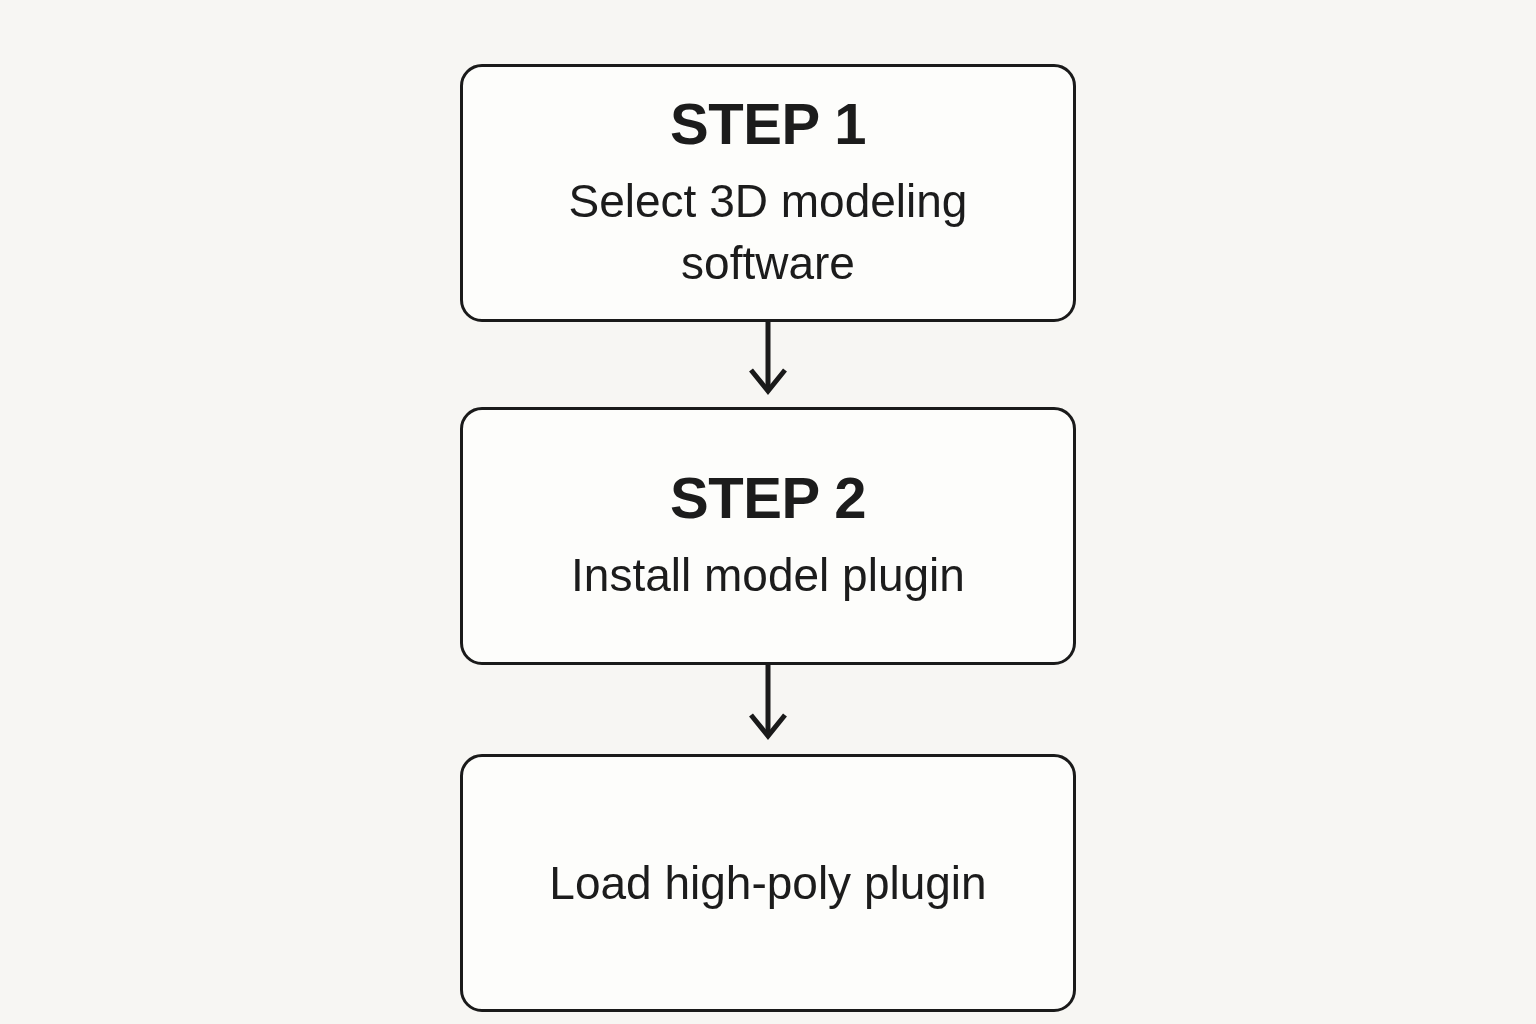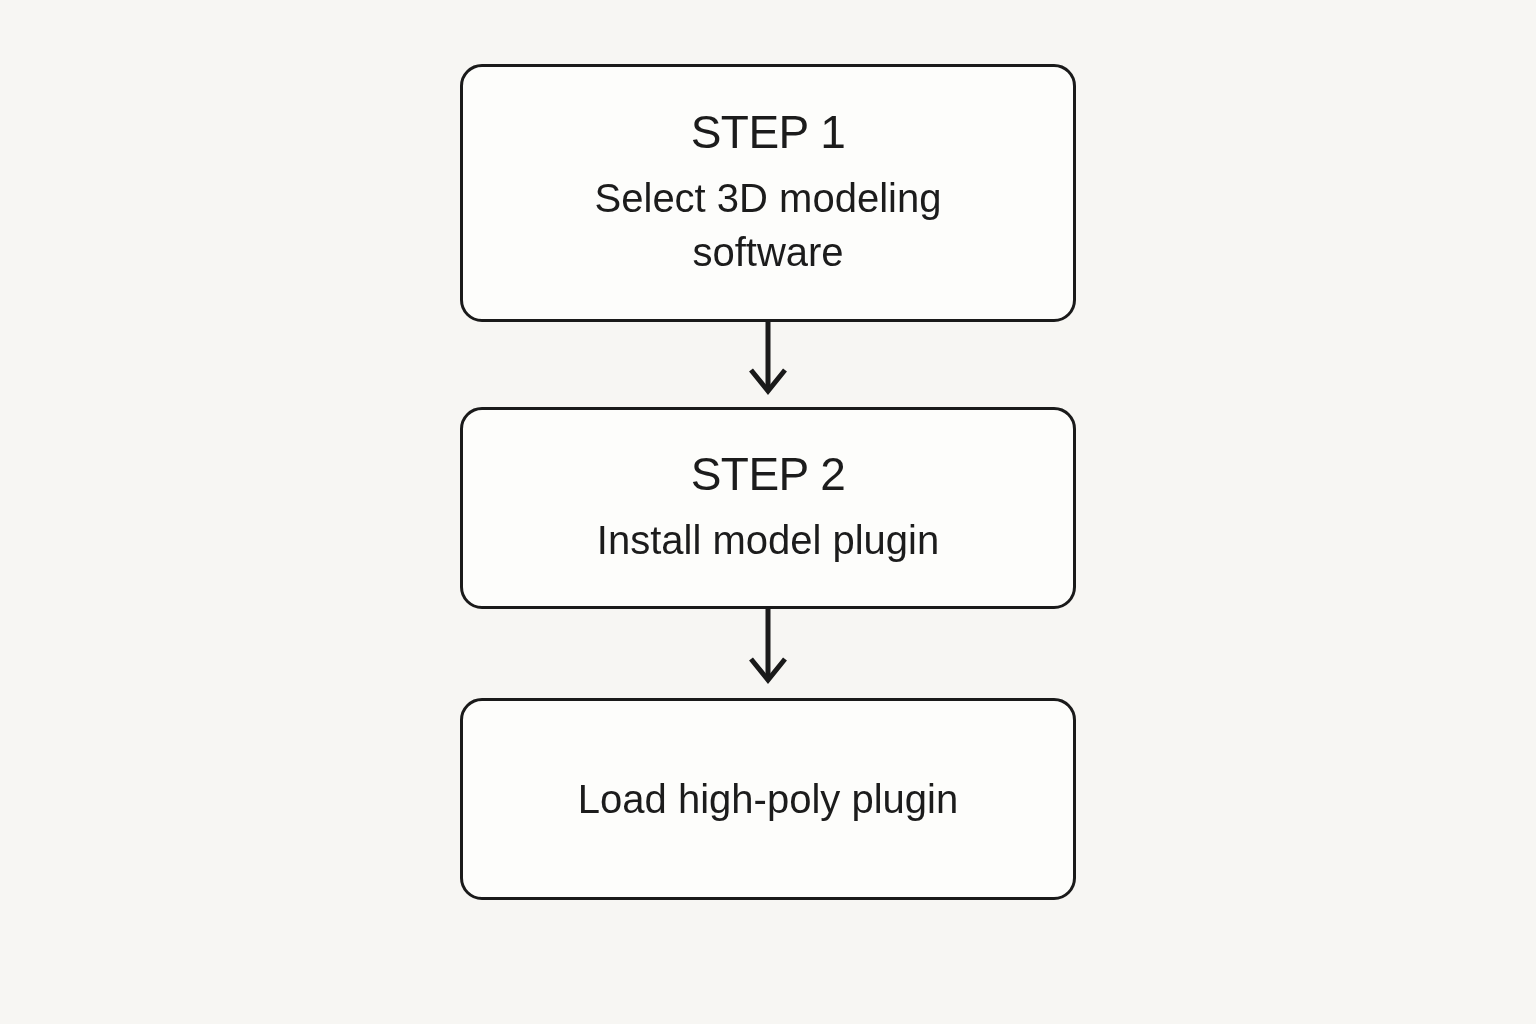--- a/index.html
+++ b/index.html
@@ -32,31 +32,31 @@
     border-radius: 22px;
     background: var(--box-fill);
     display: flex;
     flex-direction: column;
     align-items: center;
     justify-content: center;
     text-align: center;
     padding: 10px 58px;
   }
   .step-box.tall { height: 258px; }
-  .step-box.short { height: 202px; text-align: center; }
+  .step-box.short { height: 258px; text-align: center; }
   .step-label {
-    font-size: 46px;
-    font-weight: 400;
+    font-size: 58px;
+    font-weight: 700;
     letter-spacing: -0.5px;
     color: var(--text);
     line-height: 1.1;
     margin-bottom: 14px;
   }
   .step-description {
-    font-size: 40px;
+    font-size: 46px;
     font-weight: 400;
     color: var(--text);
     line-height: 1.35;
   }
   .arrow {
     flex: 0 0 auto;
     display: block;
   }
   .arrow svg { display: block; }
   .arrow line, .arrow polyline {

